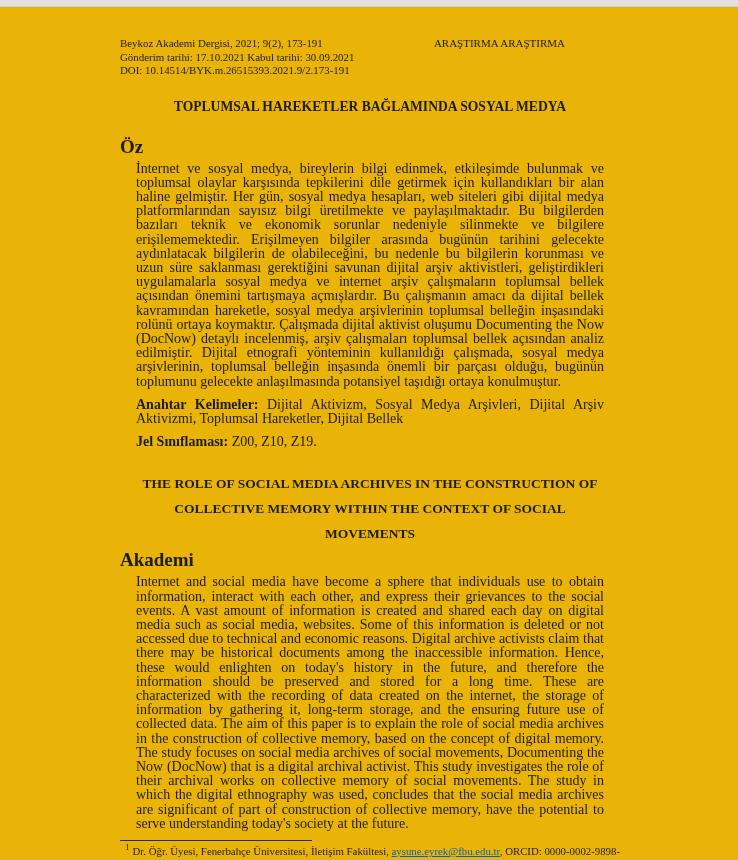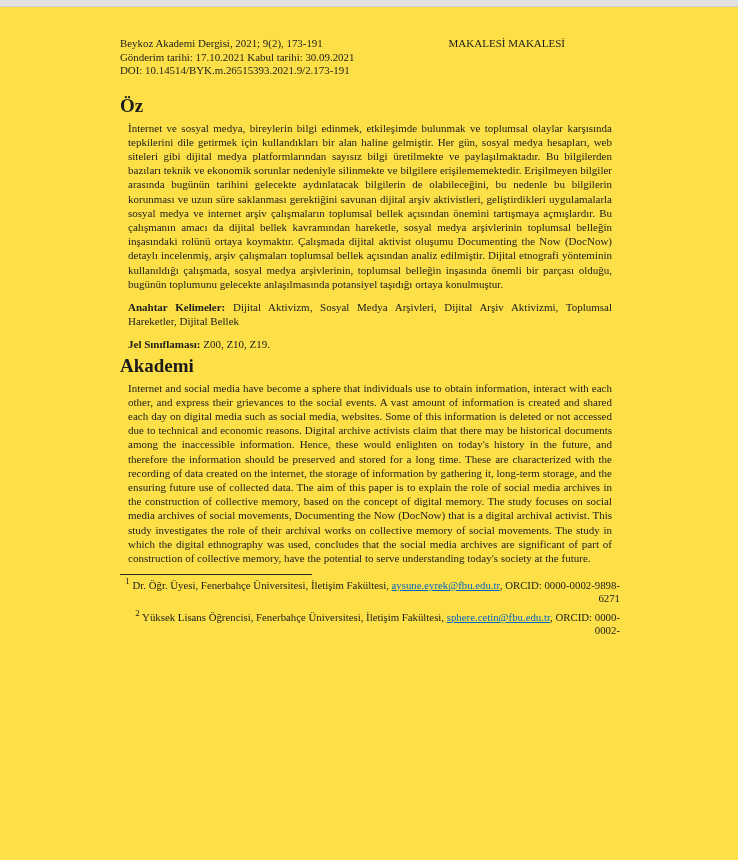--- a/index.html
+++ b/index.html
@@ -1,21 +1,21 @@
 <!DOCTYPE html>
 <html><head>
 <meta charset="utf-8">
 <style>
   html, body { margin: 0; padding: 0; background: #ffffff; }
   .page {
     position: relative;
     width: 738px;
     height: 860px;
     overflow: hidden;
-    background: #fde047;
+    background: #eab308;
     color: #1c1c1c;
     font-family: "Liberation Serif", serif;
   }
   .top-strip {
     height: 6px;
     background: #e1e1e1;
     border-bottom: 1px solid #d0d0d0;
   }
   .content { padding: 30px 118px 0 120px; }
   .header-row {
@@ -45,22 +45,22 @@
   sup { font-size: 9px; line-height: 0; vertical-align: super; }
   .section-heading {
     margin: 20px 0 0;
     font-size: 19px;
     font-weight: bold;
     line-height: 16px;
     text-align: left;
   }
   .abstract-heading-en { margin-top: 6px; }
   .para {
-    margin: 7px 8px 0;
-    font-size: 11px;
+    margin: 7px 16px 0;
+    font-size: 14px;
     line-height: 14.2px;
     text-align: justify;
     text-justify: inter-word;
   }
   .keywords, .jel { margin-top: 9px; }
   .title-en {
     margin: 22px 0 0;
     font-size: 13.5px;
     font-weight: bold;
     line-height: 25px;
@@ -87,35 +87,41 @@
   <div class="top-strip"></div>
 
   <div class="content">
 
     <div class="header-row">
       <div class="journal-info">
         <div>Beykoz Akademi Dergisi, 2021; 9(2), 173-191</div>
         <div>Gönderim tarihi: 17.10.2021 Kabul tarihi: 30.09.2021</div>
         <div>DOI: 10.14514/BYK.m.26515393.2021.9/2.173-191</div>
       </div>
-      <div class="article-type">MAKALESİ MAKALESİ</div>
+      <div class="article-type">ARAŞTIRMA ARAŞTIRMA</div>
     </div>
 
     <h1 class="title-tr">
+      <span class="tline">TOPLUMSAL HAREKETLER BAĞLAMINDA SOSYAL MEDYA</span>
     </h1>
 
 
     <div class="section-heading">Öz</div>
 
     <p class="para">İnternet ve sosyal medya, bireylerin bilgi edinmek, etkileşimde bulunmak ve toplumsal olaylar karşısında tepkilerini dile getirmek için kullandıkları bir alan haline gelmiştir. Her gün, sosyal medya hesapları, web siteleri gibi dijital medya platformlarından sayısız bilgi üretilmekte ve paylaşılmaktadır. Bu bilgilerden bazıları teknik ve ekonomik sorunlar nedeniyle silinmekte ve bilgilere erişilememektedir. Erişilmeyen bilgiler arasında bugünün tarihini gelecekte aydınlatacak bilgilerin de olabileceğini, bu nedenle bu bilgilerin korunması ve uzun süre saklanması gerektiğini savunan dijital arşiv aktivistleri, geliştirdikleri uygulamalarla sosyal medya ve internet arşiv çalışmaların toplumsal bellek açısından önemini tartışmaya açmışlardır. Bu çalışmanın amacı da dijital bellek kavramından hareketle, sosyal medya arşivlerinin toplumsal belleğin inşasındaki rolünü ortaya koymaktır. Çalışmada dijital aktivist oluşumu Documenting the Now (DocNow) detaylı incelenmiş, arşiv çalışmaları toplumsal bellek açısından analiz edilmiştir. Dijital etnografi yönteminin kullanıldığı çalışmada, sosyal medya arşivlerinin, toplumsal belleğin inşasında önemli bir parçası olduğu, bugünün toplumunu gelecekte anlaşılmasında potansiyel taşıdığı ortaya konulmuştur.</p>
 
     <p class="para keywords"><b>Anahtar Kelimeler:</b><span> Dijital Aktivizm, Sosyal Medya Arşivleri, Dijital Arşiv Aktivizmi, Toplumsal Hareketler, Dijital Bellek</span></p>
 
     <p class="para jel"><b>Jel Sınıflaması:</b><span> Z00, Z10, Z19.</span></p>
 
+    <h2 class="title-en">
+      <span class="tline">THE ROLE OF SOCIAL MEDIA ARCHIVES IN THE CONSTRUCTION OF</span>
+      <span class="tline">COLLECTIVE MEMORY WITHIN THE CONTEXT OF SOCIAL</span>
+      <span class="tline">MOVEMENTS</span>
+    </h2>
 
     <div class="section-heading abstract-heading-en">Akademi</div>
 
     <p class="para">Internet and social media have become a sphere that individuals use to obtain information, interact with each other, and express their grievances to the social events. A vast amount of information is created and shared each day on digital media such as social media, websites. Some of this information is deleted or not accessed due to technical and economic reasons. Digital archive activists claim that there may be historical documents among the inaccessible information. Hence, these would enlighten on today's history in the future, and therefore the information should be preserved and stored for a long time. These are characterized with the recording of data created on the internet, the storage of information by gathering it, long-term storage, and the ensuring future use of collected data. The aim of this paper is to explain the role of social media archives in the construction of collective memory, based on the concept of digital memory. The study focuses on social media archives of social movements, Documenting the Now (DocNow) that is a digital archival activist. This study investigates the role of their archival works on collective memory of social movements. The study in which the digital ethnography was used, concludes that the social media archives are significant of part of construction of collective memory, have the potential to serve understanding today's society at the future.</p>
 
     <div class="footnote-rule"></div>
 
     <p class="footnote"><sup>1</sup><span> Dr. Öğr. Üyesi, Fenerbahçe Üniversitesi, İletişim Fakültesi, </span><a class="link">aysune.eyrek@fbu.edu.tr</a><span>, ORCID: 0000-0002-9898-6271</span></p>
 
     <p class="footnote footnote-partial"><sup>2</sup><span> Yüksek Lisans Öğrencisi, Fenerbahçe Üniversitesi, İletişim Fakültesi, </span><a class="link">sphere.cetin@fbu.edu.tr</a><span>, ORCID: 0000-0002-</span></p>

